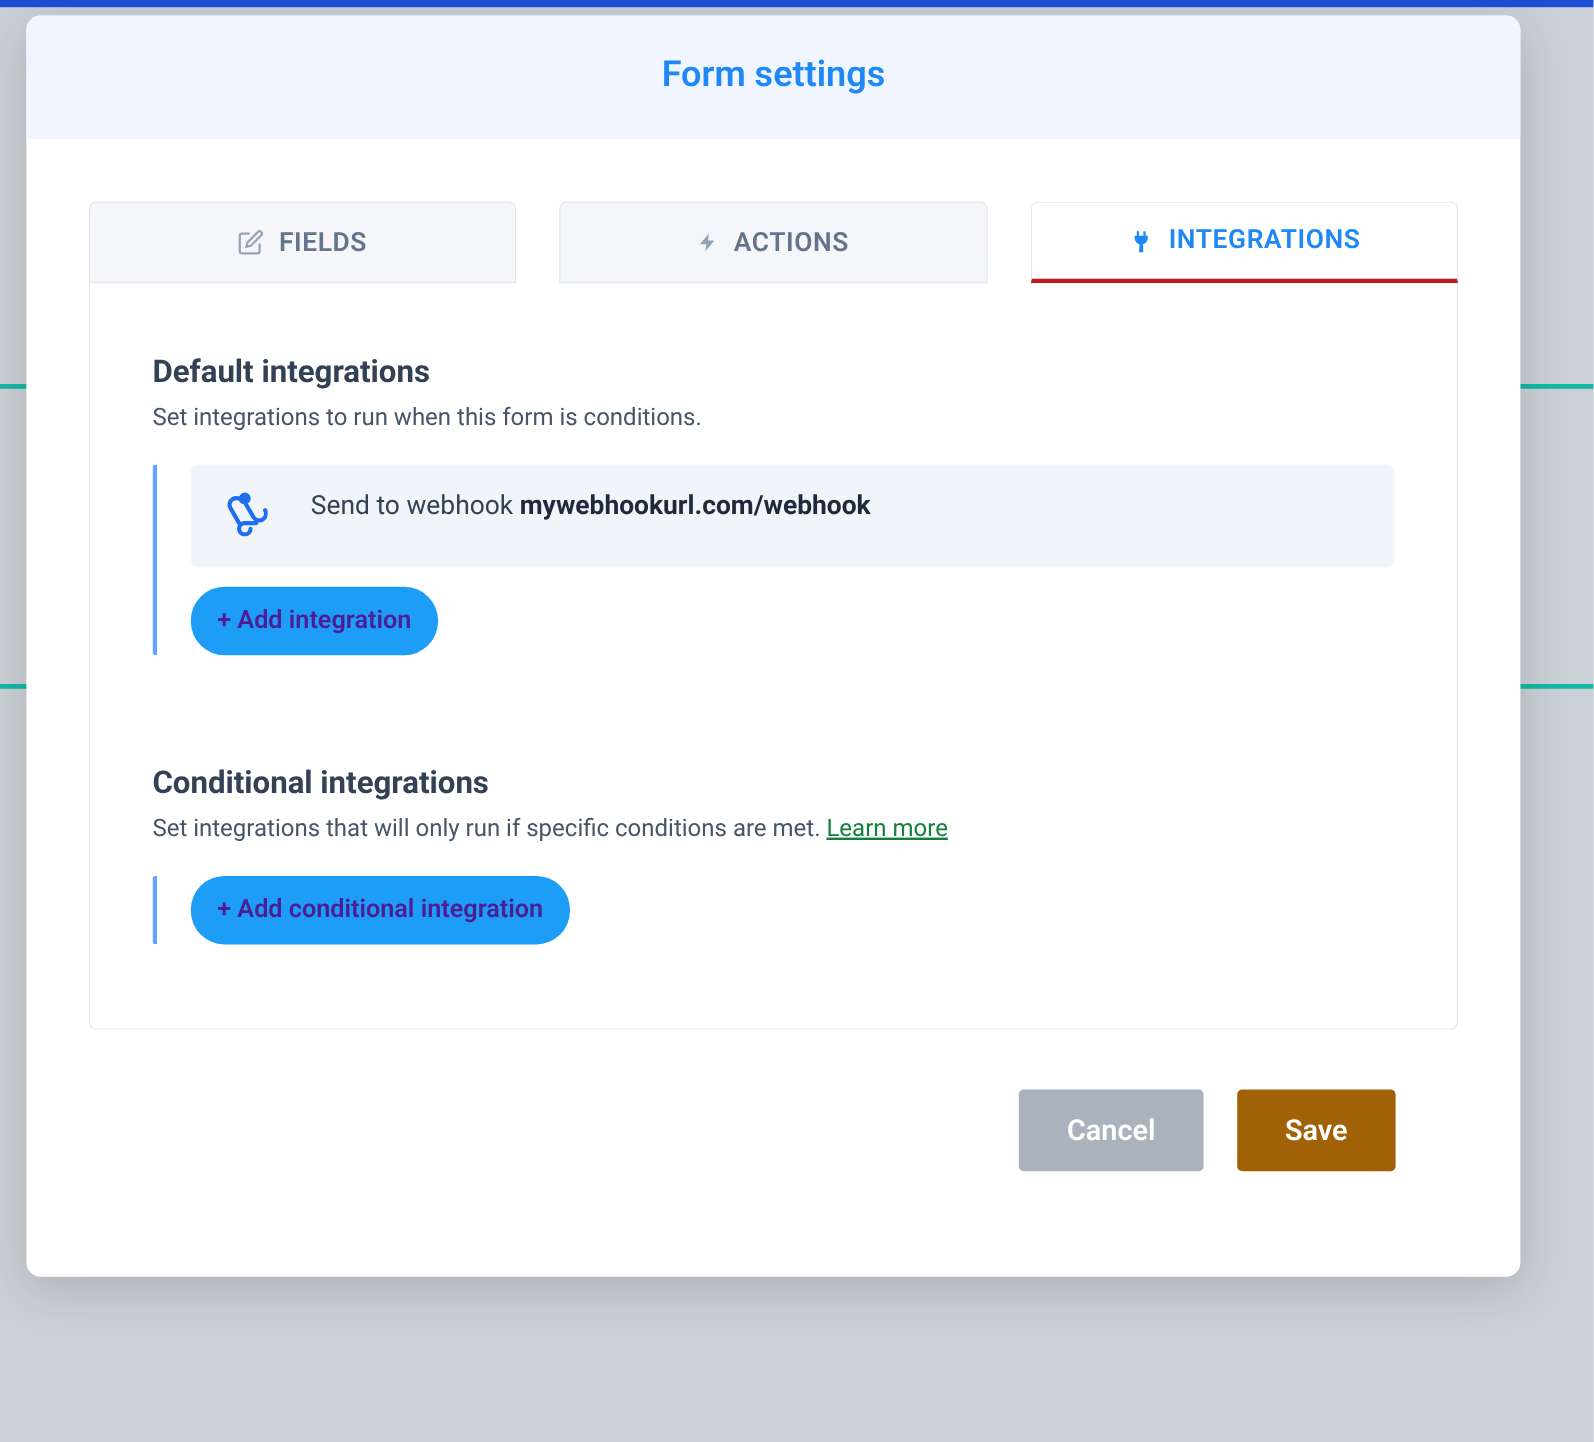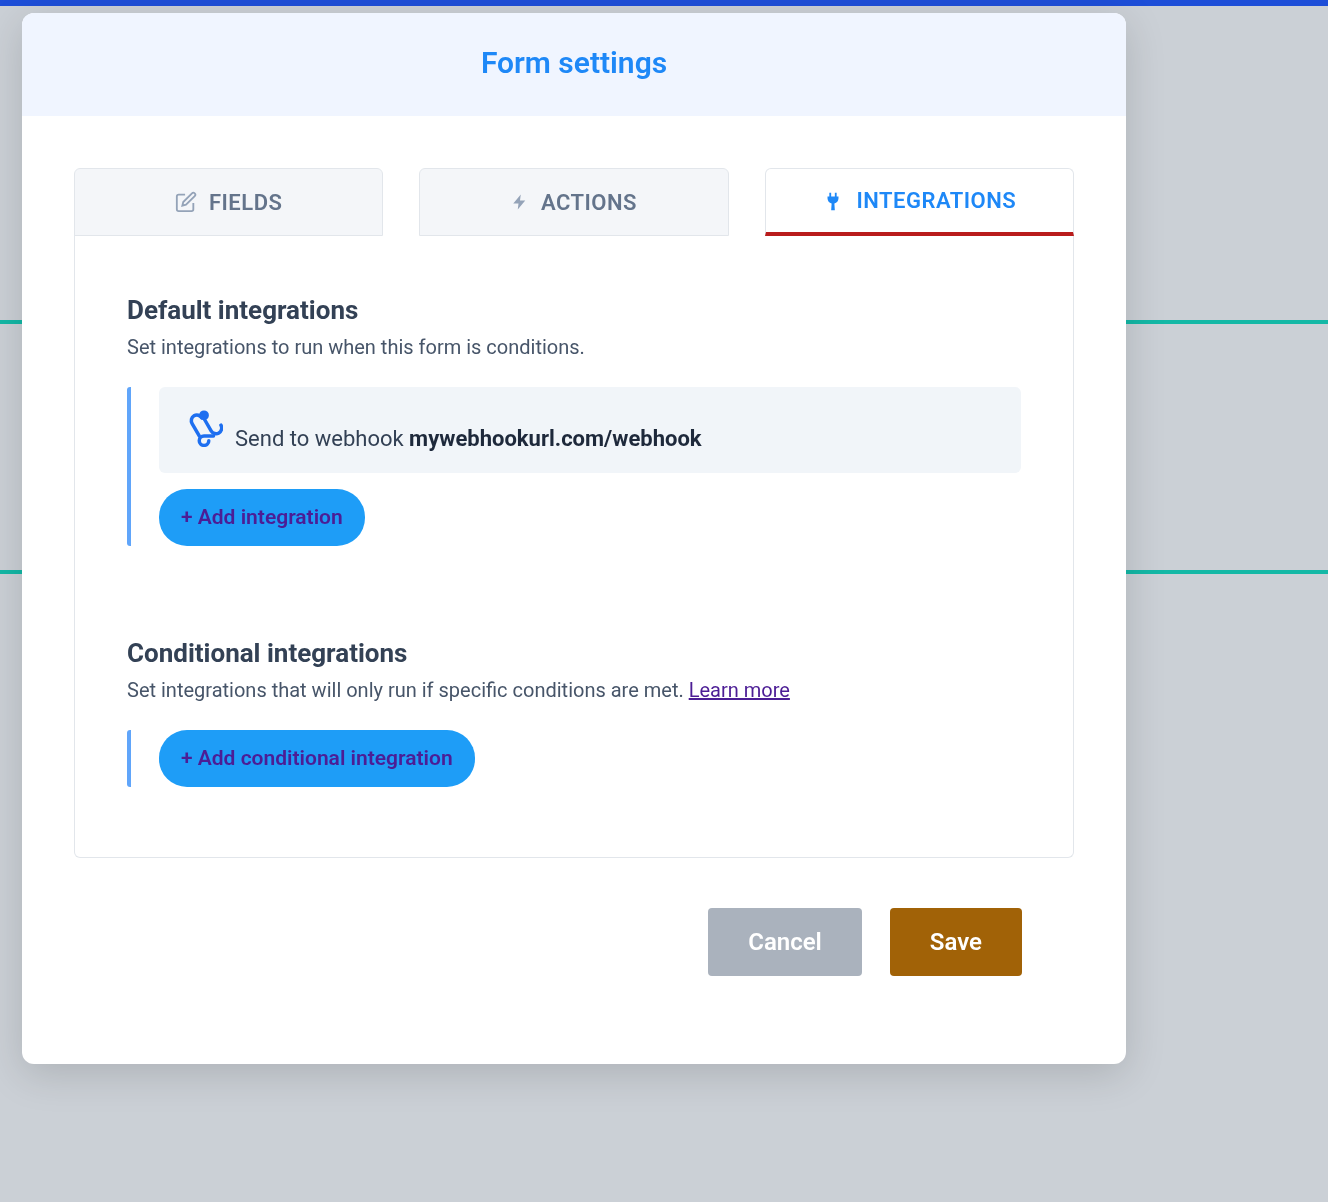--- a/index.html
+++ b/index.html
@@ -25,21 +25,21 @@
     .backdrop .stripe-teal {
       position: absolute;
       left: 0; right: 0;
       height: 4px;
       background: #14b8a6;
     }
     .modal {
       position: absolute;
       left: 22px;
       top: 13px;
-      width: 1104px;
+      width: 1245px;
       background: #ffffff;
       border-radius: 12px;
       box-shadow: 0 10px 40px rgba(0,0,0,0.15);
       overflow: hidden;
     }
     .modal-header {
       background: #f0f5ff;
       padding: 32px 0 36px 0;
       text-align: center;
     }
@@ -95,35 +95,35 @@
       font-weight: 700;
       color: #334155;
       margin-bottom: 10px;
     }
     .section-desc {
       font-size: 20px;
       color: #475569;
       margin-bottom: 28px;
     }
     .section-desc a {
-      color: #4c1d95;
+      color: #15803d;
       text-decoration: underline;
     }
     .rail-group {
       border-left: 4px solid #60a5fa;
       border-radius: 3px;
       padding-left: 28px;
     }
     .integration-item {
       background: #f1f5f9;
       border-radius: 6px;
       padding: 22px 26px;
       display: flex;
-      align-items: flex-end;
-      gap: 12px;
+      align-items: flex-start;
+      gap: 36px;
       margin-bottom: 16px;
       cursor: pointer;
     }
     .integration-item .text {
       font-size: 22px;
       color: #334155;
     }
     .integration-item .text strong {
       font-weight: 700;
       color: #1e293b;

